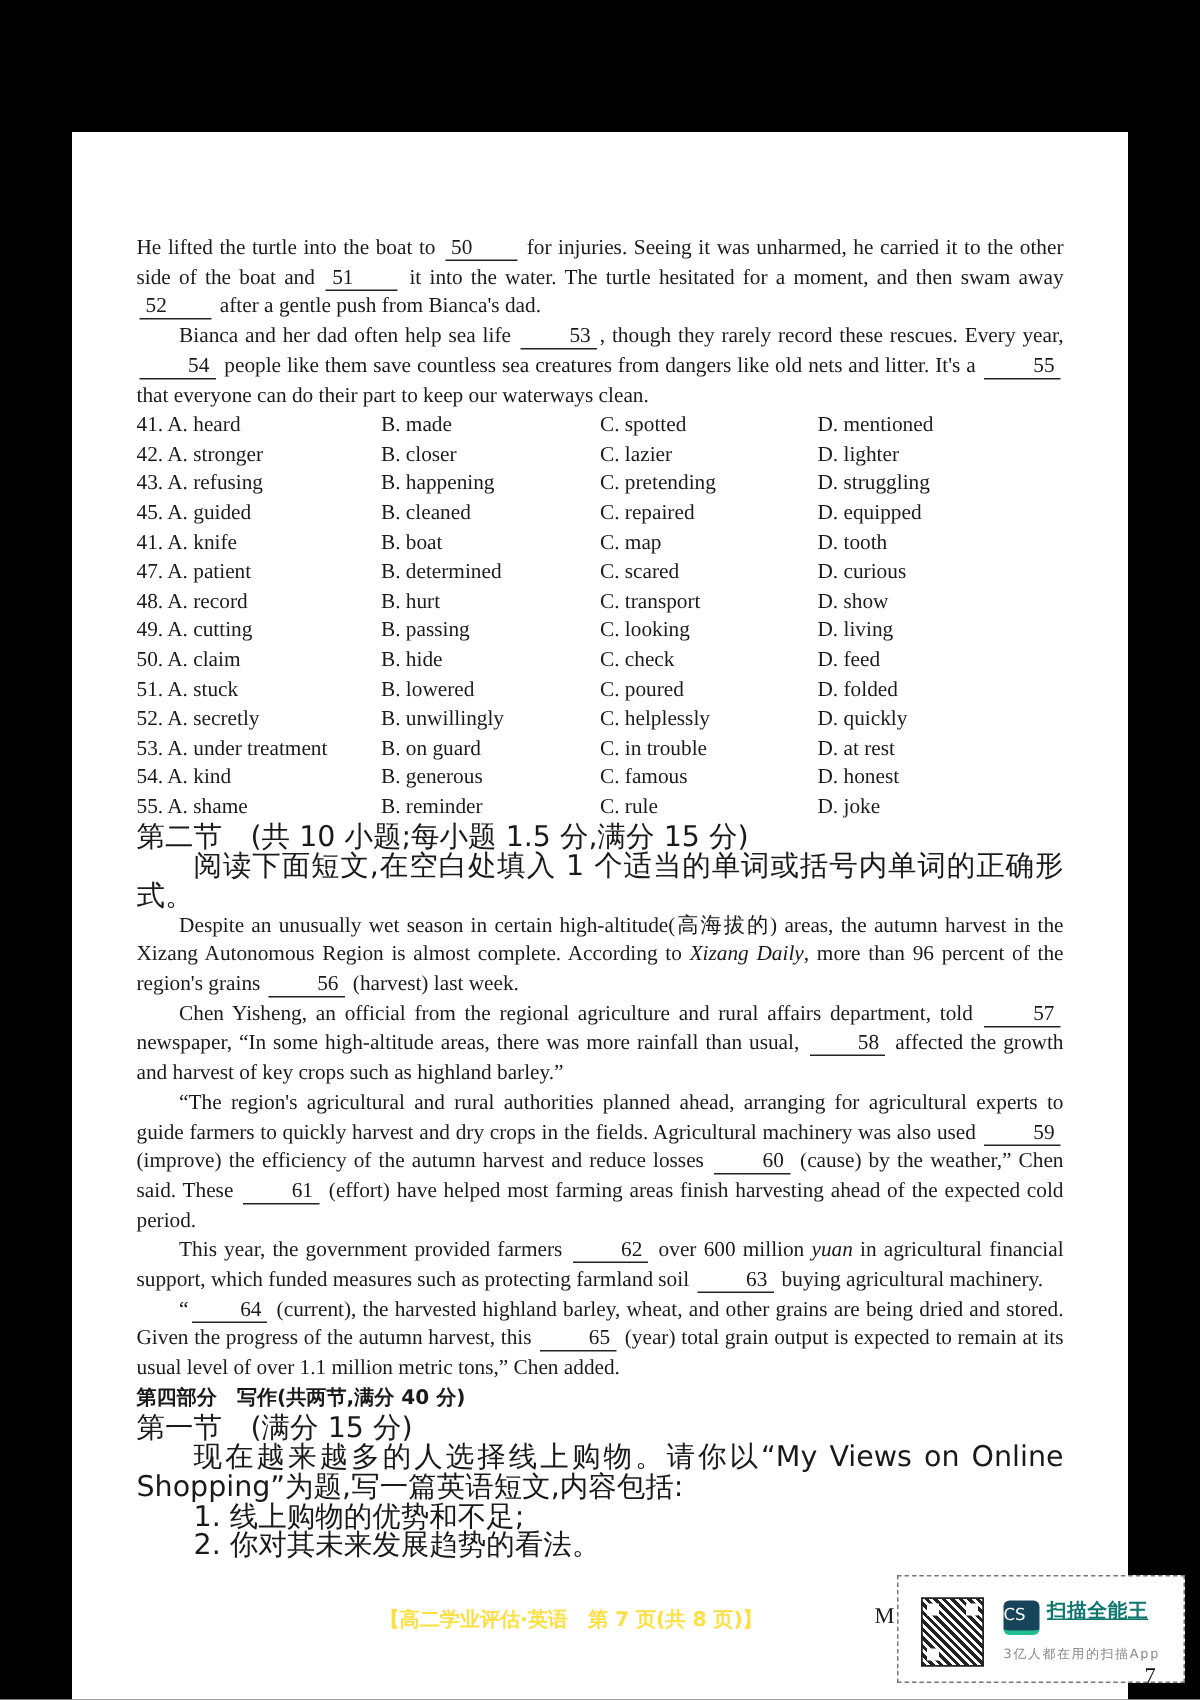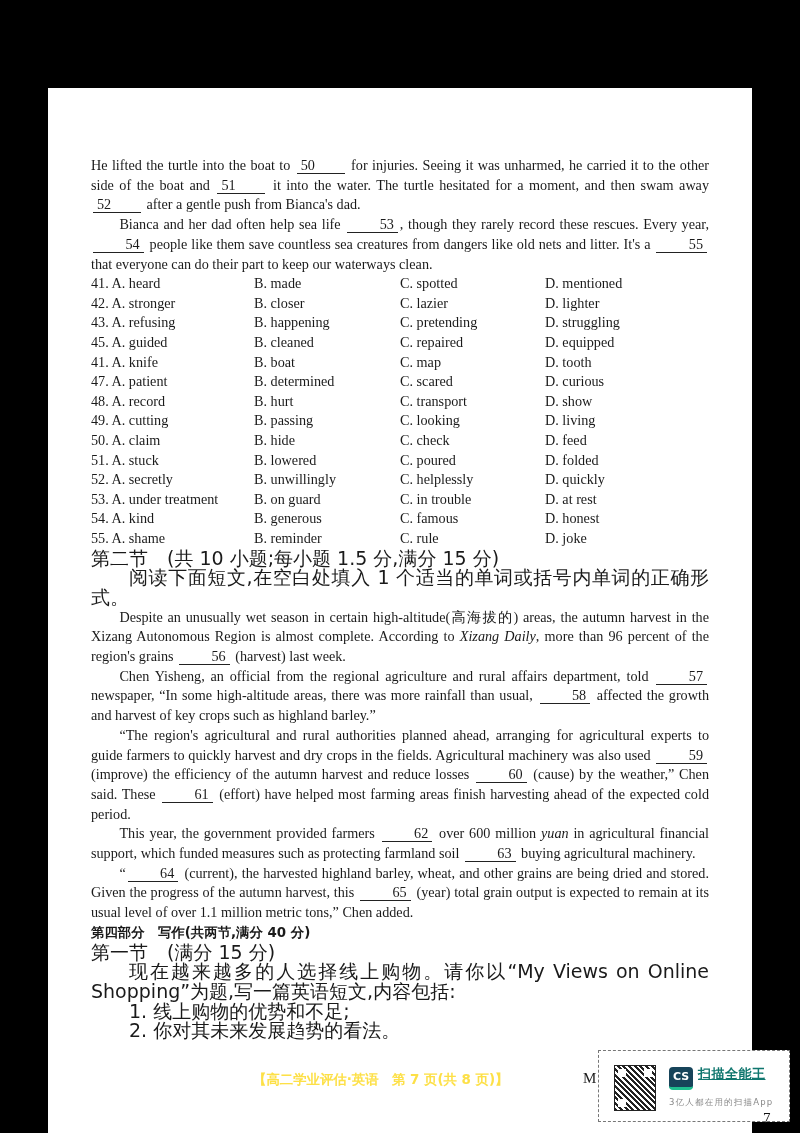--- a/index.html
+++ b/index.html
@@ -45,21 +45,21 @@
       linear-gradient(#fff,#fff) 3px 3px/8px 8px no-repeat,
       linear-gradient(#fff,#fff) 29px 3px/8px 8px no-repeat,
       linear-gradient(#fff,#fff) 3px 33px/8px 8px no-repeat,
       repeating-linear-gradient(45deg,#222 0 2px,#fff 2px 4px),
       #222;
     border: 1px solid #222;
   }
   .cs-logo {
     position: absolute; left: 70px; top: 16px; width: 24px; height: 20px; border-radius: 4px;
     background: #17445a; color: #fff; font-family: "DejaVu Sans", sans-serif;
-    font-size: 11px; font-weight: bold; text-align: center; line-height: 20px;
+    font-size: 11px; font-weight: normal; line-height: 20px;
     border-bottom: 3px solid #1fbf8f;
   }
   .wm-title {
     position: absolute; left: 99px; top: 14px; font-family: "DejaVu Sans", sans-serif;
     font-size: 13px; font-weight: bold; color: #0f766e; letter-spacing: 0.5px; text-decoration: underline;
   }
   .wm-sub {
     position: absolute; left: 70px; top: 46px; font-family: "DejaVu Sans", sans-serif;
     font-size: 8.5px; color: #888; letter-spacing: 1.2px;
   }

